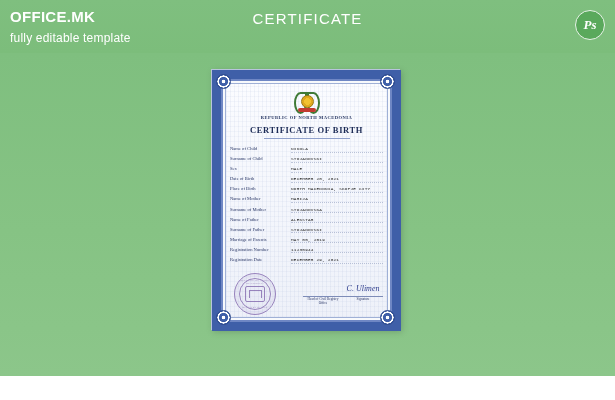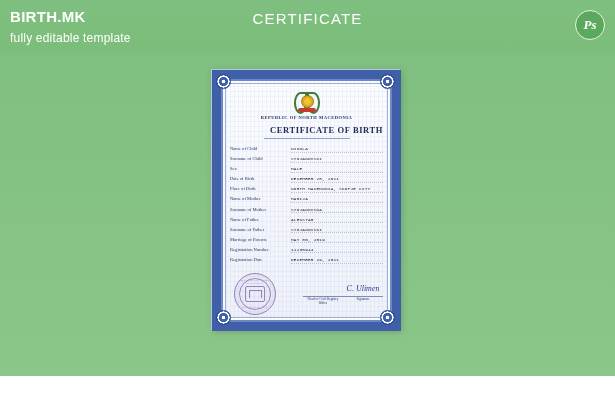--- a/index.html
+++ b/index.html
@@ -205,21 +205,21 @@
   .country {
     text-align: center;
     font-size: 4.5px;
     letter-spacing: 0.5px;
     color: #23325e;
     font-weight: bold;
     margin-top: 3px;
     font-family: "Liberation Serif", serif;
   }
   .cert-title {
-    text-align: right;
+    text-align: center;
     font-size: 8.5px;
     letter-spacing: 0.6px;
     color: #1b2a55;
     font-weight: bold;
     margin-top: 5px;
     font-family: "Liberation Serif", serif;
   }
   .title-rule {
     width: 86px;
     height: 1px;
@@ -339,21 +339,21 @@
     background: #7d8cb8;
     margin-top: 1px;
   }
 </style>
 </head>
 <body>
 
 <div class="page">
 
   <div class="banner">
-    <div class="brand">BIRTH.MK</div>
+    <div class="brand">OFFICE.MK</div>
     <div class="brand-sub">fully editable template</div>
     <div class="banner-title">CERTIFICATE</div>
     <div class="ps-badge">Ps</div>
   </div>
 
   <div class="body-bg"></div>
 
   <div class="cert-shadow"></div>
   <div class="cert">
     <div class="cert-border"></div>

